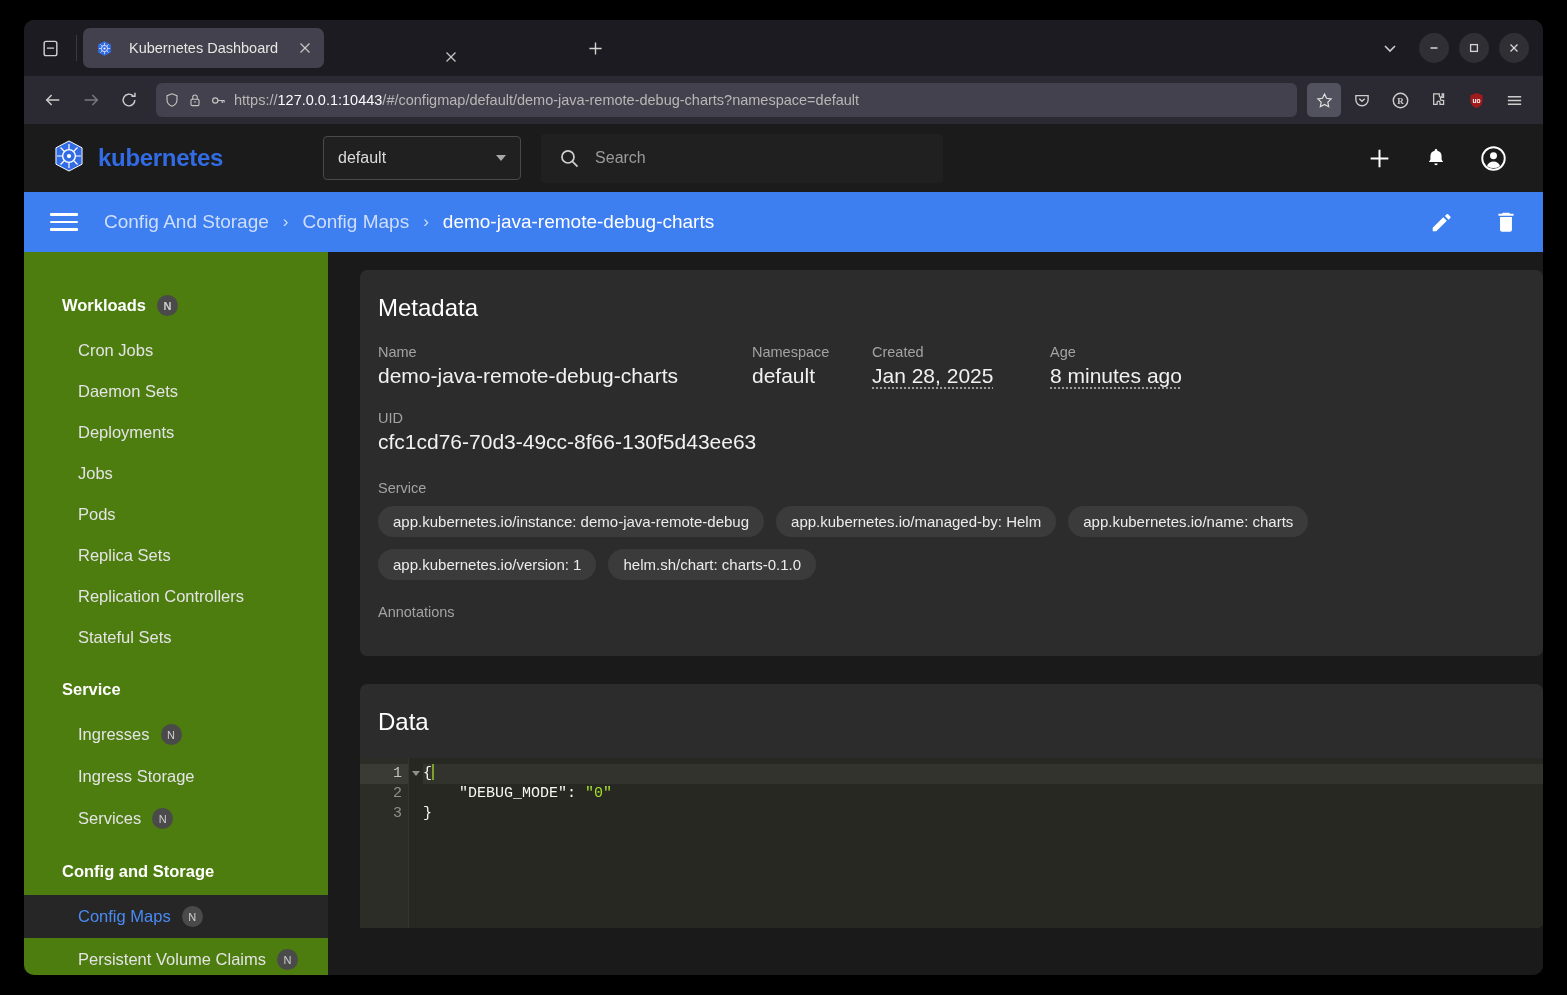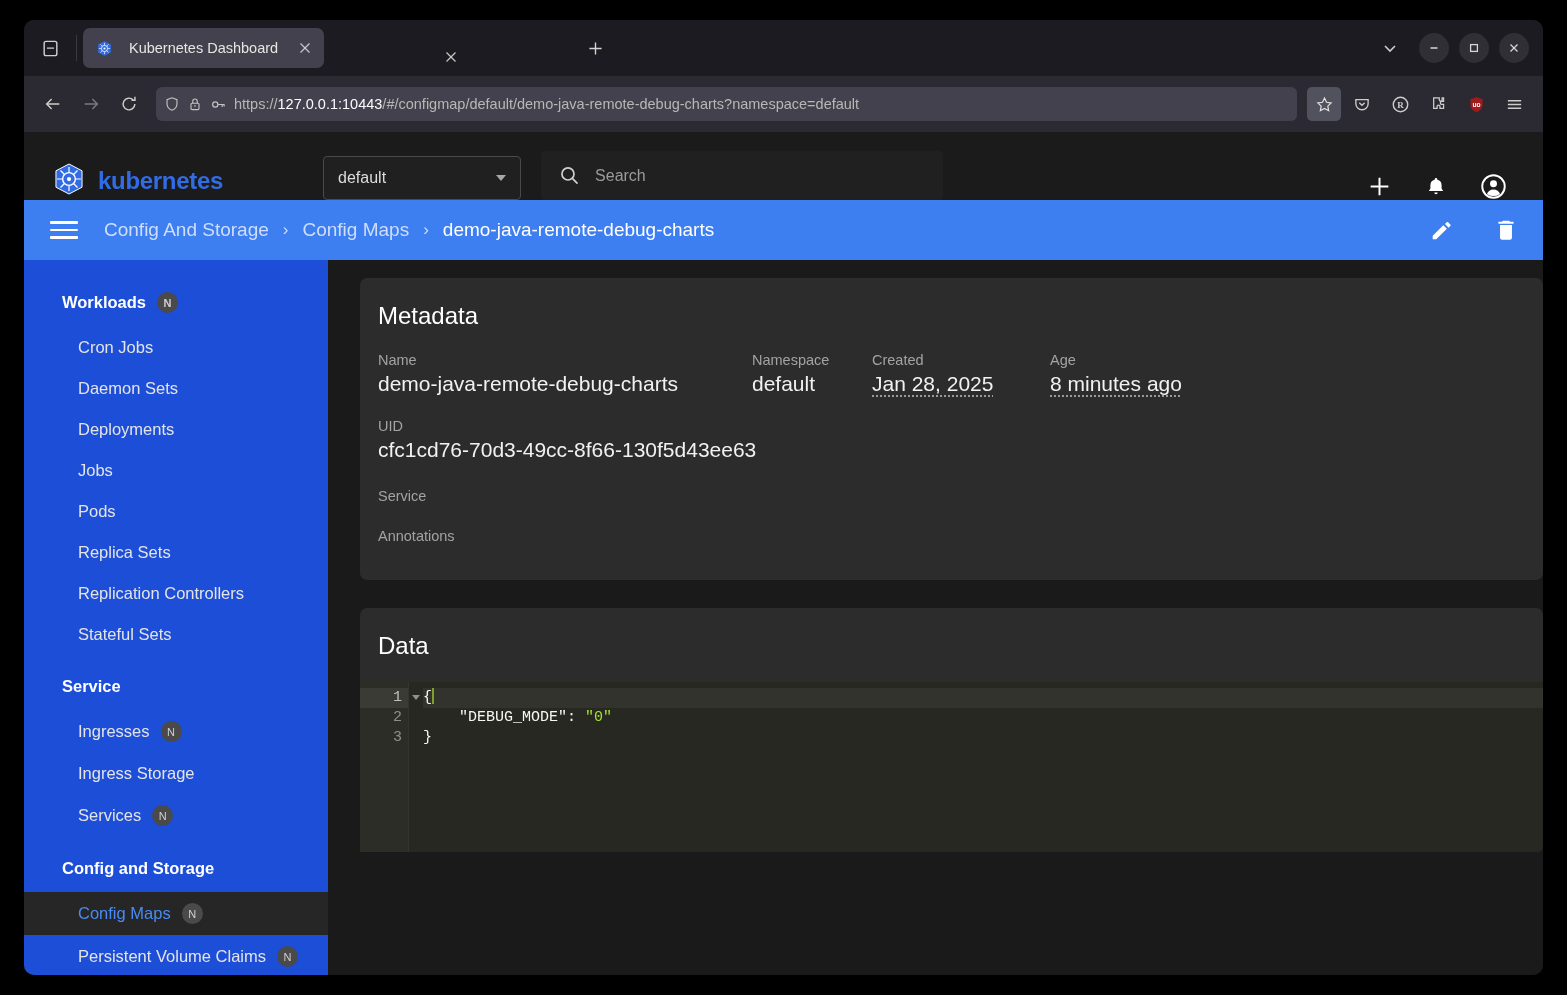--- a/index.html
+++ b/index.html
@@ -77,21 +77,21 @@
     display: flex; align-items: center; justify-content: center;
     color: #d8d6d4;
   }
   .wchev {
     width: 30px; height: 30px; margin-right: 14px;
     display: flex; align-items: center; justify-content: center;
     color: #cfcdcb;
   }
 
   .navbar {
-    height: 56px;
+    height: 48px;
     background: #2b2a33;
     display: flex; align-items: center;
     padding: 0 12px;
     gap: 4px;
     flex: 0 0 auto;
     text-align: center;
   }
   .navbtn {
     width: 34px; height: 34px;
     display: flex; align-items: center; justify-content: center;
@@ -128,21 +128,21 @@
   .app {
     flex: 1 1 auto;
     background: #1a1a1a;
     display: flex;
     flex-direction: column;
     min-height: 0;
   }
   .k8s-header {
     height: 68px;
     background: #1b1b1b;
-    display: flex; align-items: flex-end;
+    display: flex; align-items: center;
     padding: 0 28px 0 28px;
     flex: 0 0 auto;
   }
   .logo-wrap { display: flex; align-items: center; gap: 12px; }
   .logo-text {
     color: #326ce5;
     font-size: 24px;
     font-weight: 700;
     letter-spacing: -0.3px;
   }
@@ -201,23 +201,23 @@
   .bc-action { color: #fff; display: flex; align-items: center; justify-content: center; }
 
   .body-area {
     flex: 1 1 auto;
     display: flex;
     min-height: 0;
     overflow: hidden;
   }
   .sidebar {
     width: 304px;
-    background: #1d4ed8;
-    flex: 0 0 auto;
-    padding-top: 18px;
+    background: #4d7c0f;
+    flex: 0 0 auto;
+    padding-top: 29px;
     overflow: hidden;
   }
   .nav-group-title {
     color: #ffffff;
     font-weight: 700;
     font-size: 16.5px;
     padding: 14px 0 14px 38px;
     display: flex; align-items: center; gap: 11px;
   }
   .nav-item {
@@ -674,20 +674,27 @@
               </div>
             </div>
 
             <div class="meta-field" style="margin-bottom:26px;">
               <span class="meta-label">UID</span>
               <span class="meta-value">cfc1cd76-70d3-49cc-8f66-130f5d43ee63</span>
             </div>
 
             <div style="margin-bottom:24px;">
               <div class="chips-label">Service</div>
+              <div class="chips chips-row-clip">
+                <span class="chip">app.kubernetes.io/instance: demo-java-remote-debug</span>
+                <span class="chip">app.kubernetes.io/managed-by: Helm</span>
+                <span class="chip">app.kubernetes.io/name: charts</span>
+                <span class="chip">app.kubernetes.io/version: 1</span>
+                <span class="chip">helm.sh/chart: charts-0.1.0</span>
+              </div>
             </div>
 
             <div>
               <div class="chips-label">Annotations</div>
             </div>
 
           </div>
         </div>
 
         <div class="card">

